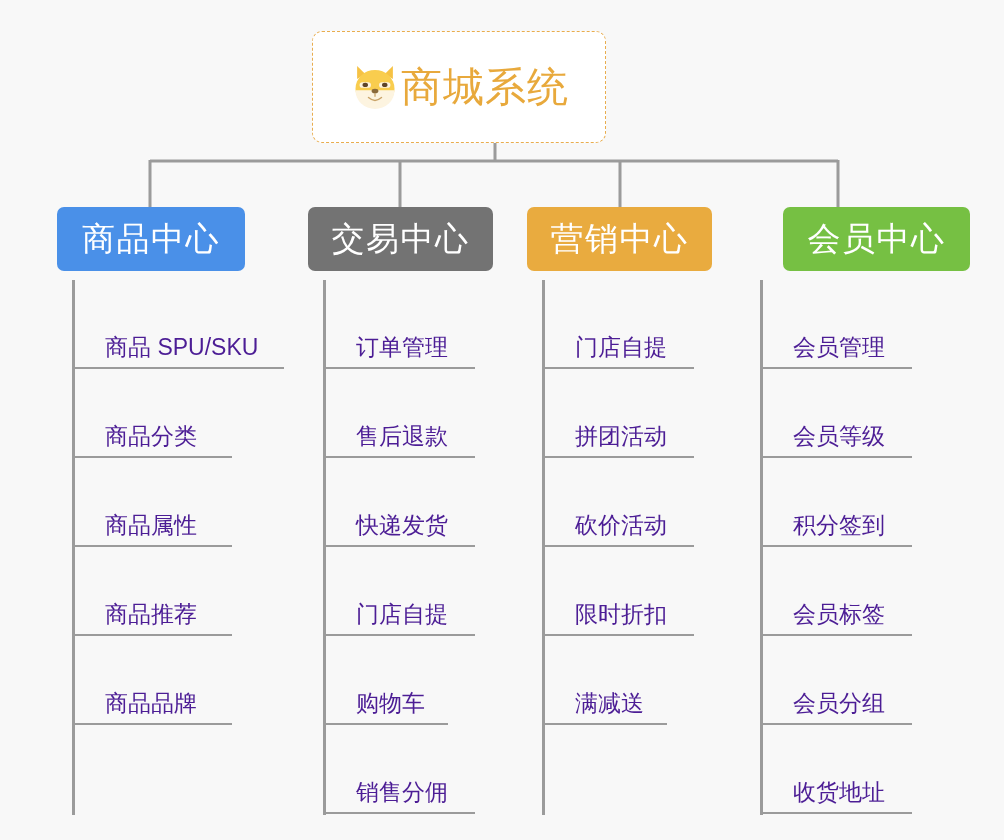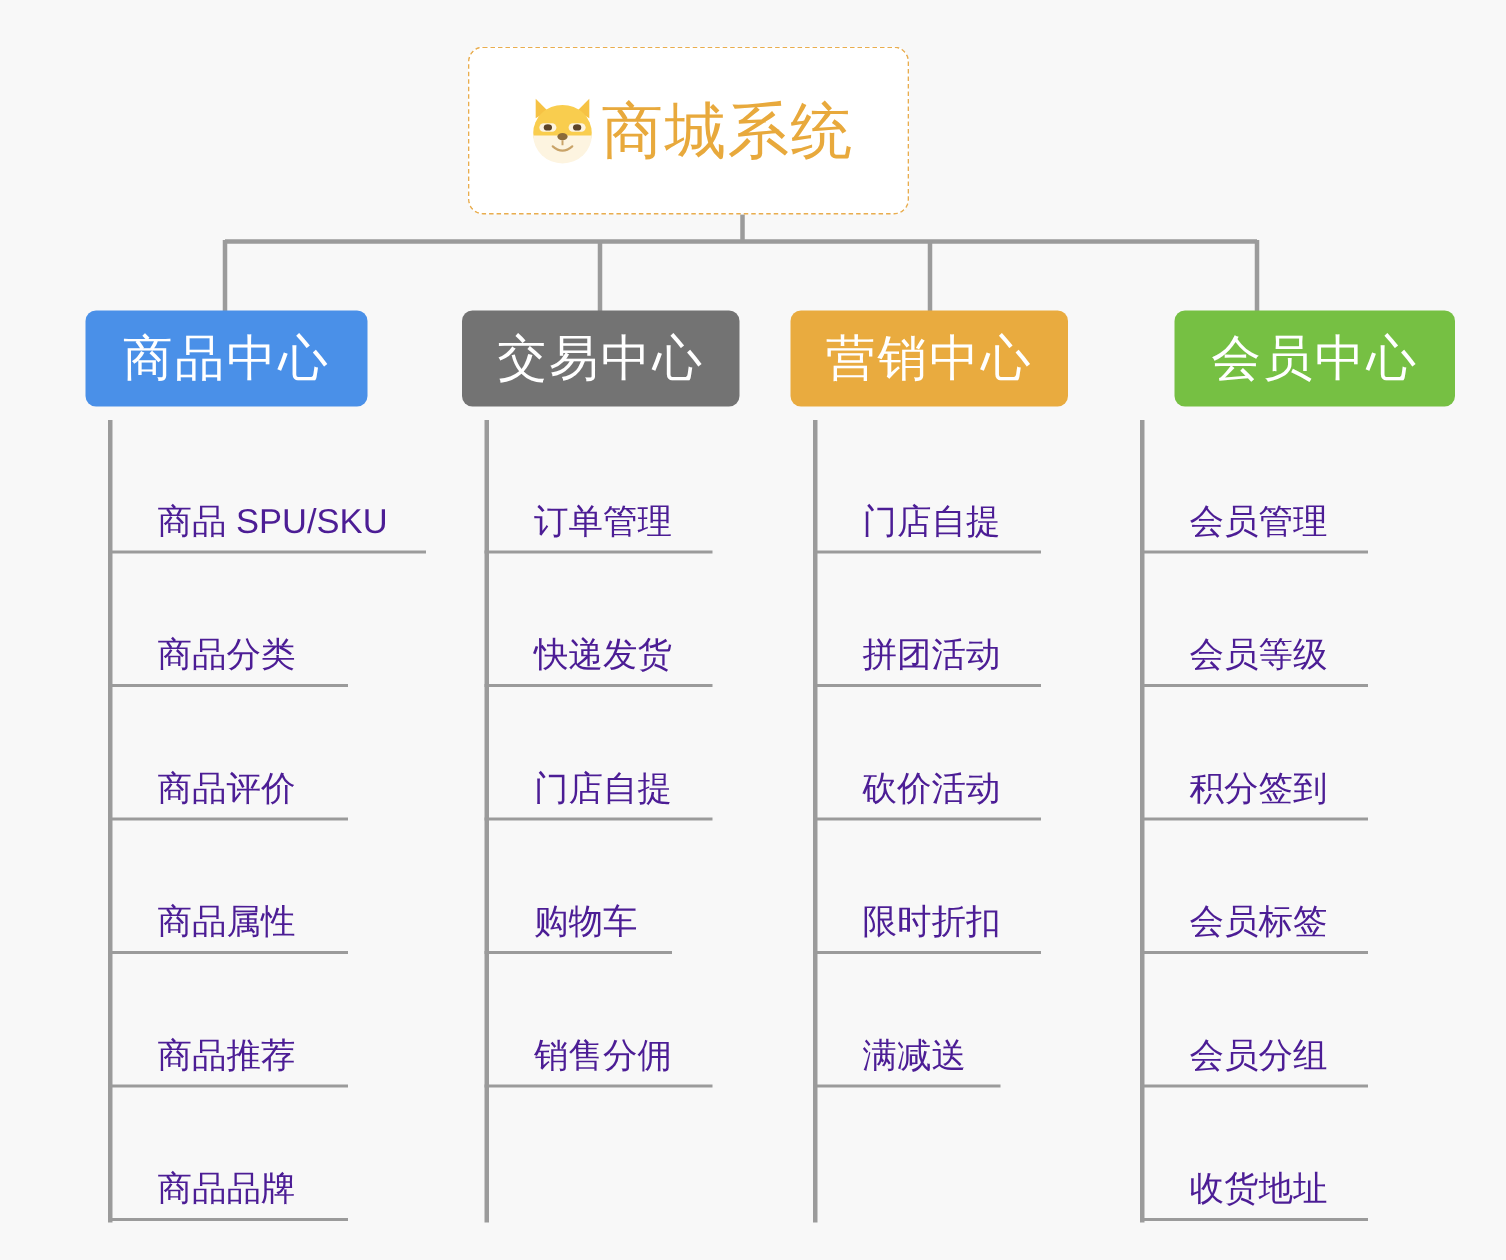--- a/index.html
+++ b/index.html
@@ -155,24 +155,20 @@
           <div class="trunk"></div>
           <div class="leaf">
             <span class="leaf-label">商品 SPU/SKU</span>
             <div class="leaf-rule" style="width: 212px;"></div>
           </div>
           <div class="leaf">
             <span class="leaf-label">商品分类</span>
             <div class="leaf-rule" style="width: 160px;"></div>
           </div>
           <div class="leaf">
-            <span class="leaf-label">商品评价</span>
-            <div class="leaf-rule" style="width: 160px;"></div>
-          </div>
-          <div class="leaf">
             <span class="leaf-label">商品属性</span>
             <div class="leaf-rule" style="width: 160px;"></div>
           </div>
           <div class="leaf">
             <span class="leaf-label">商品推荐</span>
             <div class="leaf-rule" style="width: 160px;"></div>
           </div>
           <div class="leaf">
             <span class="leaf-label">商品品牌</span>
             <div class="leaf-rule" style="width: 160px;"></div>
@@ -183,20 +179,24 @@
         <div class="branch-header" style="background: #737373; width: 185px;">
           <span>交易中心</span>
         </div>
         <div class="branch-body">
           <div class="trunk"></div>
           <div class="leaf">
             <span class="leaf-label">订单管理</span>
             <div class="leaf-rule" style="width: 152px;"></div>
           </div>
           <div class="leaf">
+            <span class="leaf-label">售后退款</span>
+            <div class="leaf-rule" style="width: 152px;"></div>
+          </div>
+          <div class="leaf">
             <span class="leaf-label">快递发货</span>
             <div class="leaf-rule" style="width: 152px;"></div>
           </div>
           <div class="leaf">
             <span class="leaf-label">门店自提</span>
             <div class="leaf-rule" style="width: 152px;"></div>
           </div>
           <div class="leaf">
             <span class="leaf-label">购物车</span>
             <div class="leaf-rule" style="width: 125px;"></div>

